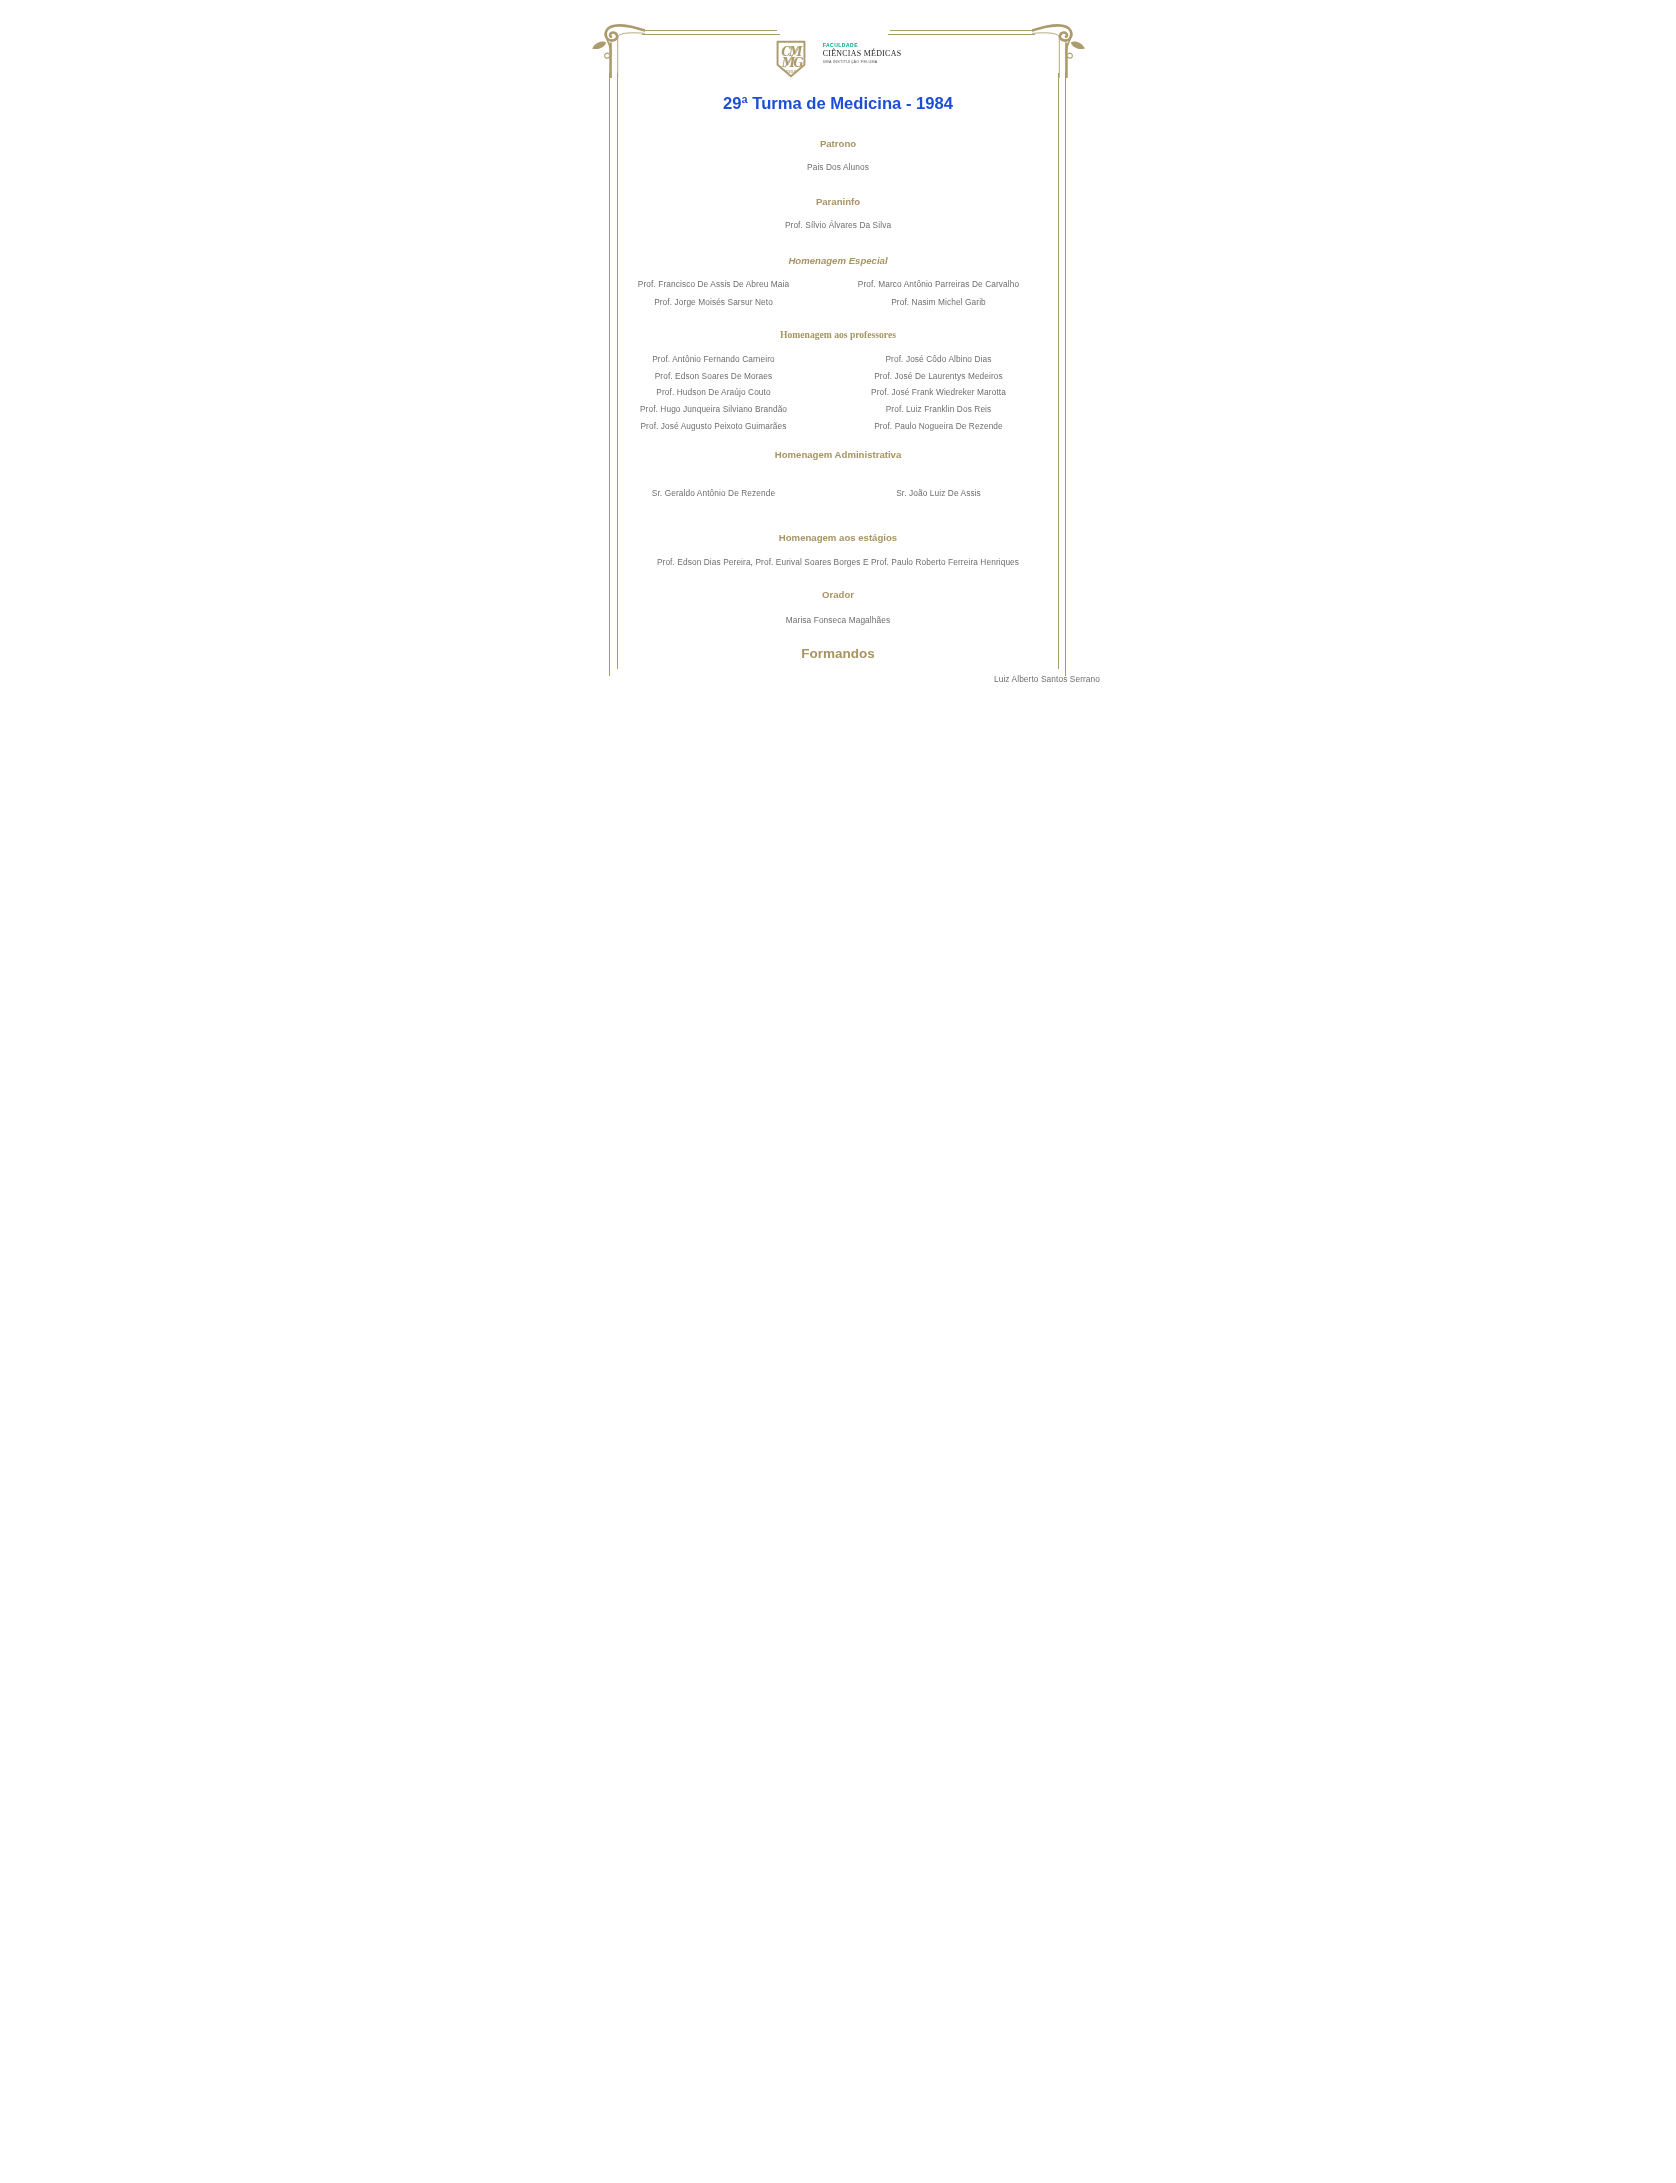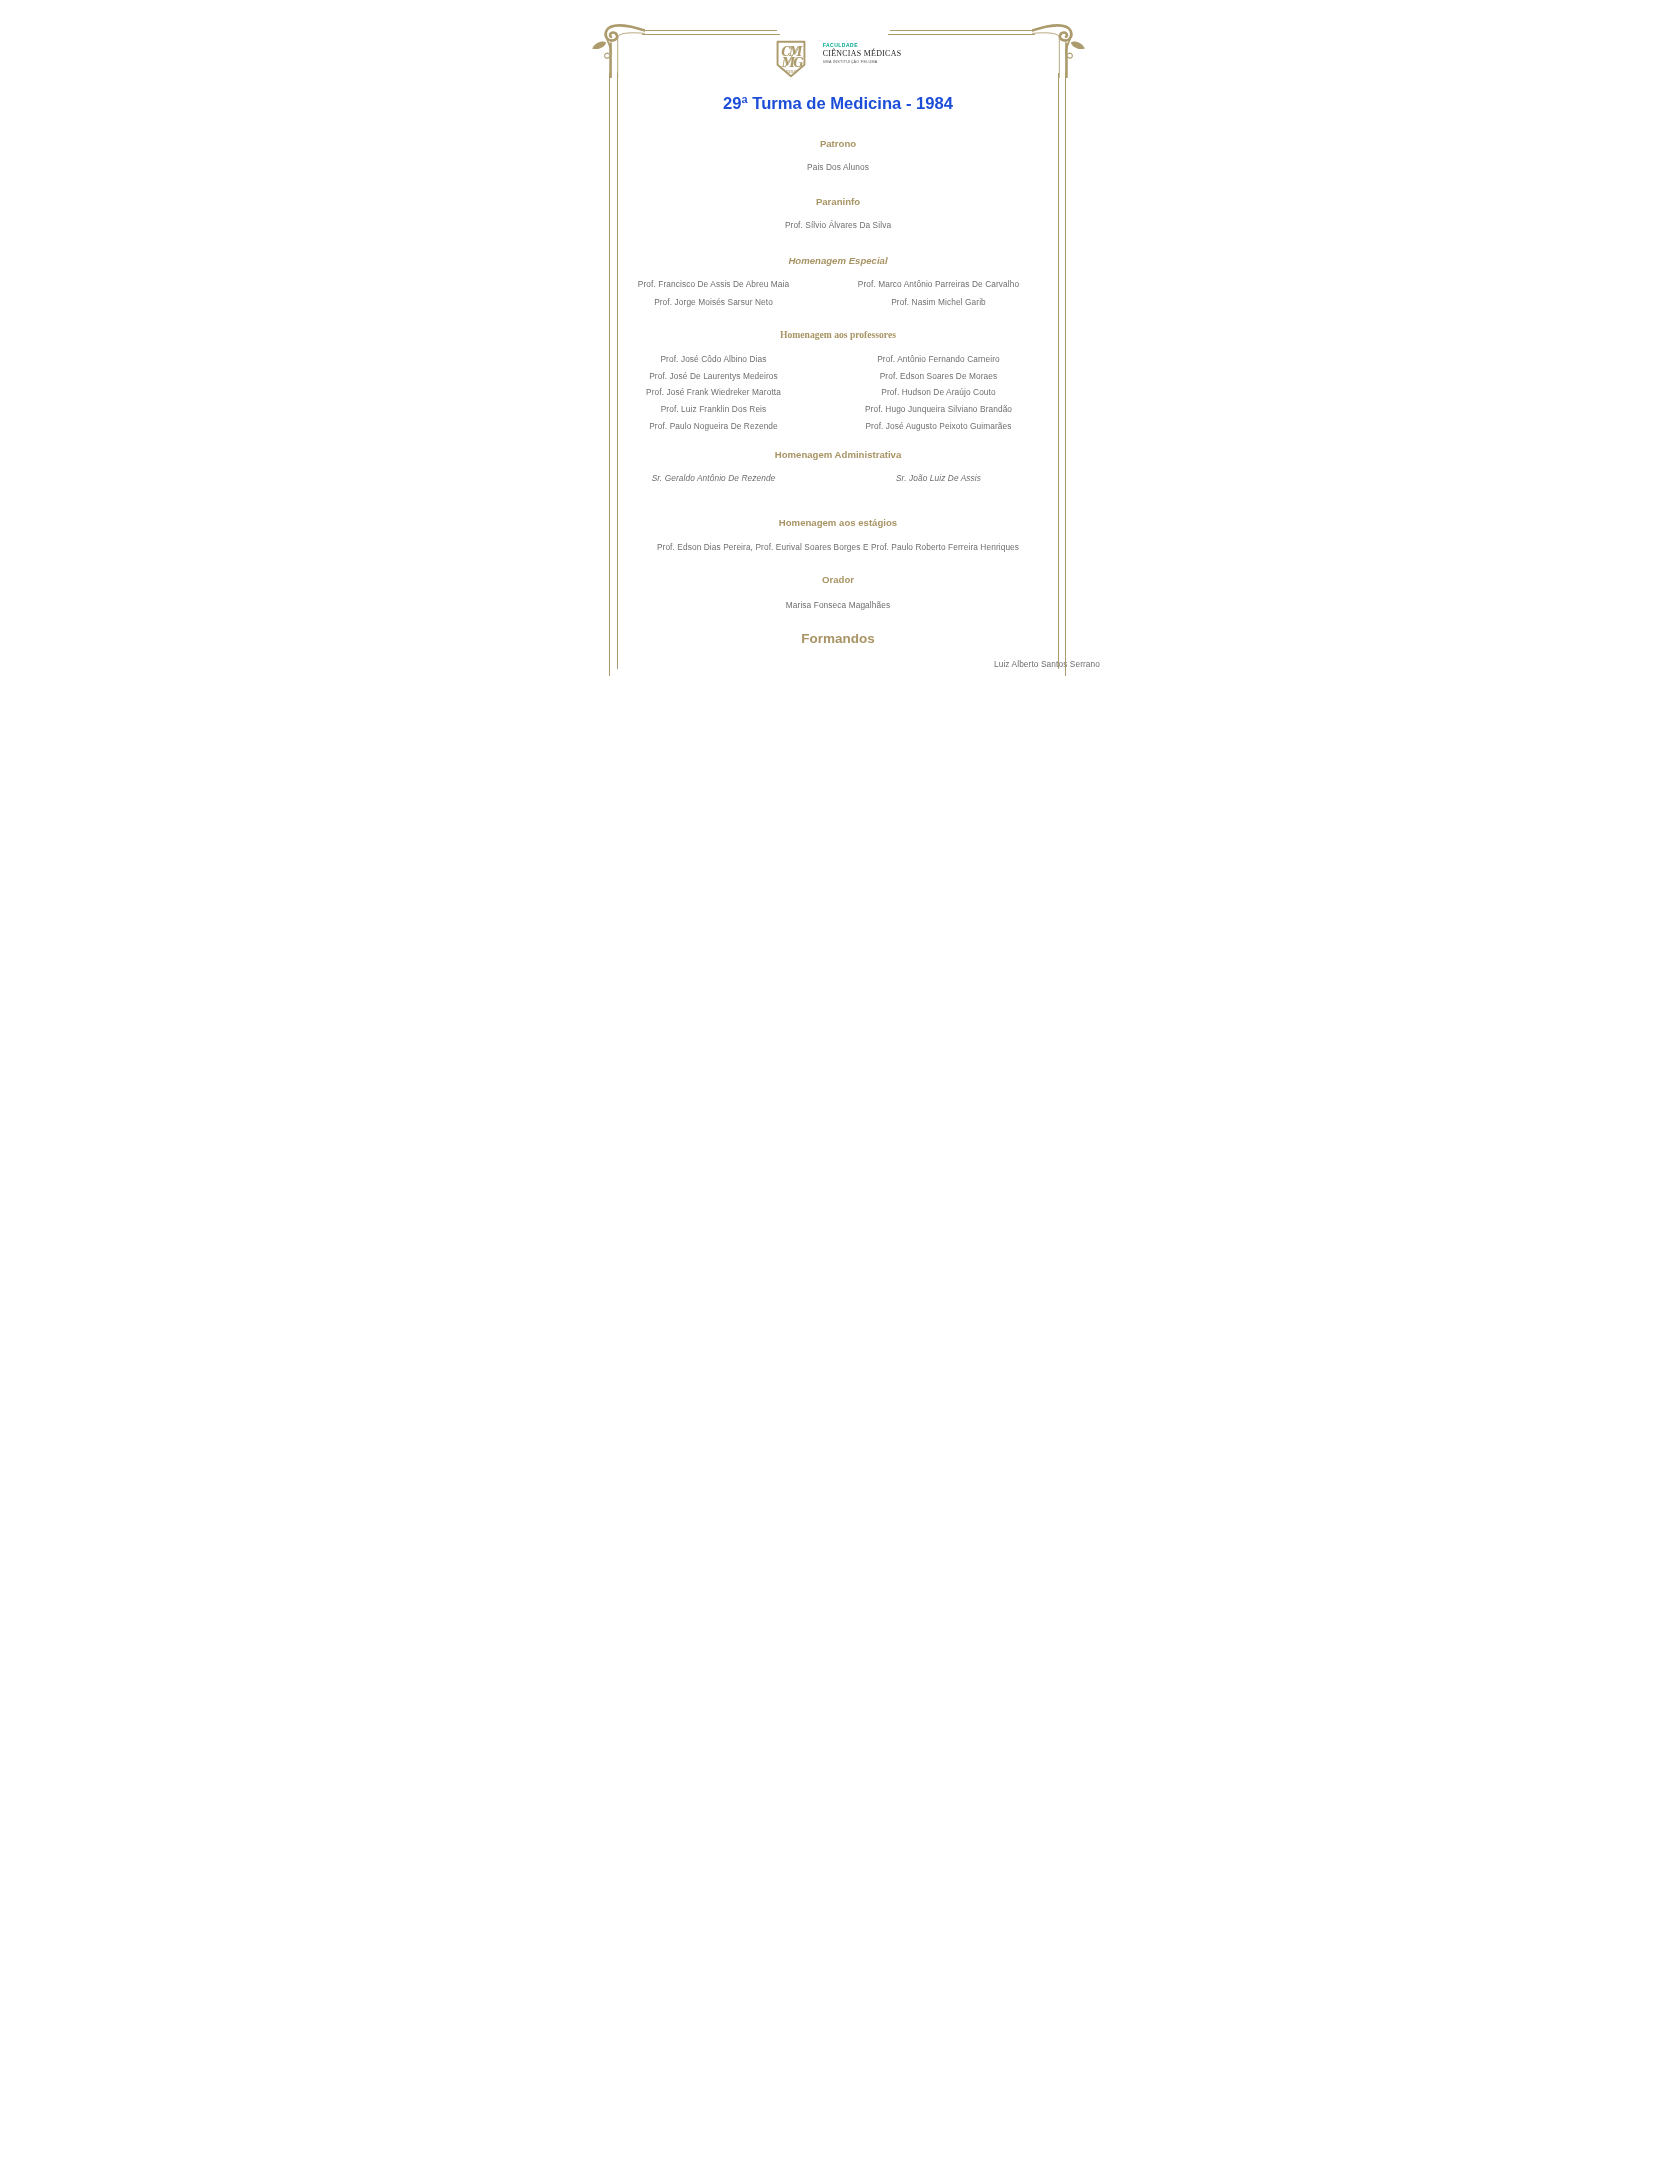--- a/index.html
+++ b/index.html
@@ -37,21 +37,21 @@
   .n-patrono{margin-top:14px;}
   .h-paraninfo{margin-top:23px;}
   .n-paraninfo{margin-top:14.4px;}
   .h-especial{margin-top:24.5px;font-style:italic;}
   .c-especial{margin-top:13.5px;}
   .c-especial .name{margin-bottom:7.9px;}
   .h-professores{margin-top:22px;font-family:Liberation Serif, serif;}
   .c-professores{margin-top:14.4px;}
   .c-professores .name{margin-bottom:7px;}
   .h-administrativa{margin-top:18px;}
-  .c-administrativa{margin-top:13px;font-style:italic;}
+  .c-administrativa{margin-top:28px;}
   .h-estagios{margin-top:34px;}
   .n-estagios{margin-top:14px;}
   .h-orador{margin-top:22px;}
   .n-orador{margin-top:15.3px;}
   .h-formandos{margin-top:21px;}
   .n-formandos{margin-top:12.2px;text-align:right;}
 
   .cols{display:flex;margin-left:25px;margin-right:49px;}
   .col{flex:1;min-width:0;}
   .col .name:last-child{margin-bottom:0;}
@@ -119,32 +119,32 @@
     </div>
     <div class="col">
       <p class="name">Prof. Marco Antônio Parreiras De Carvalho</p>
       <p class="name">Prof. Nasim Michel Garib</p>
     </div>
   </div>
 
   <h2 class="sec-h h-professores">Homenagem aos professores</h2>
   <div class="cols c-professores">
     <div class="col">
+      <p class="name">Prof. Antônio Fernando Carneiro</p>
+      <p class="name">Prof. Edson Soares De Moraes</p>
+      <p class="name">Prof. Hudson De Araújo Couto</p>
+      <p class="name">Prof. Hugo Junqueira Silviano Brandão</p>
+      <p class="name">Prof. José Augusto Peixoto Guimarães</p>
+    </div>
+    <div class="col">
       <p class="name">Prof. José Côdo Albino Dias</p>
       <p class="name">Prof. José De Laurentys Medeiros</p>
       <p class="name">Prof. José Frank Wiedreker Marotta</p>
       <p class="name">Prof. Luiz Franklin Dos Reis</p>
       <p class="name">Prof. Paulo Nogueira De Rezende</p>
-    </div>
-    <div class="col">
-      <p class="name">Prof. Antônio Fernando Carneiro</p>
-      <p class="name">Prof. Edson Soares De Moraes</p>
-      <p class="name">Prof. Hudson De Araújo Couto</p>
-      <p class="name">Prof. Hugo Junqueira Silviano Brandão</p>
-      <p class="name">Prof. José Augusto Peixoto Guimarães</p>
     </div>
   </div>
 
   <h2 class="sec-h h-administrativa">Homenagem Administrativa</h2>
   <div class="cols c-administrativa">
     <div class="col">
       <p class="name">Sr. Geraldo Antônio De Rezende</p>
     </div>
     <div class="col">
       <p class="name">Sr. João Luiz De Assis</p>

